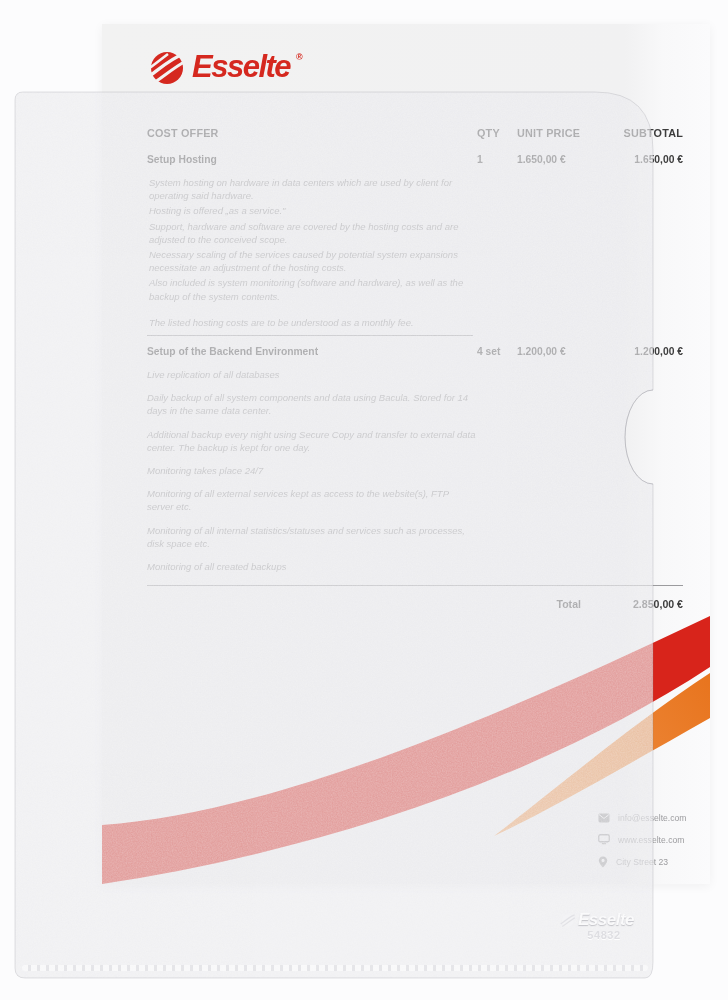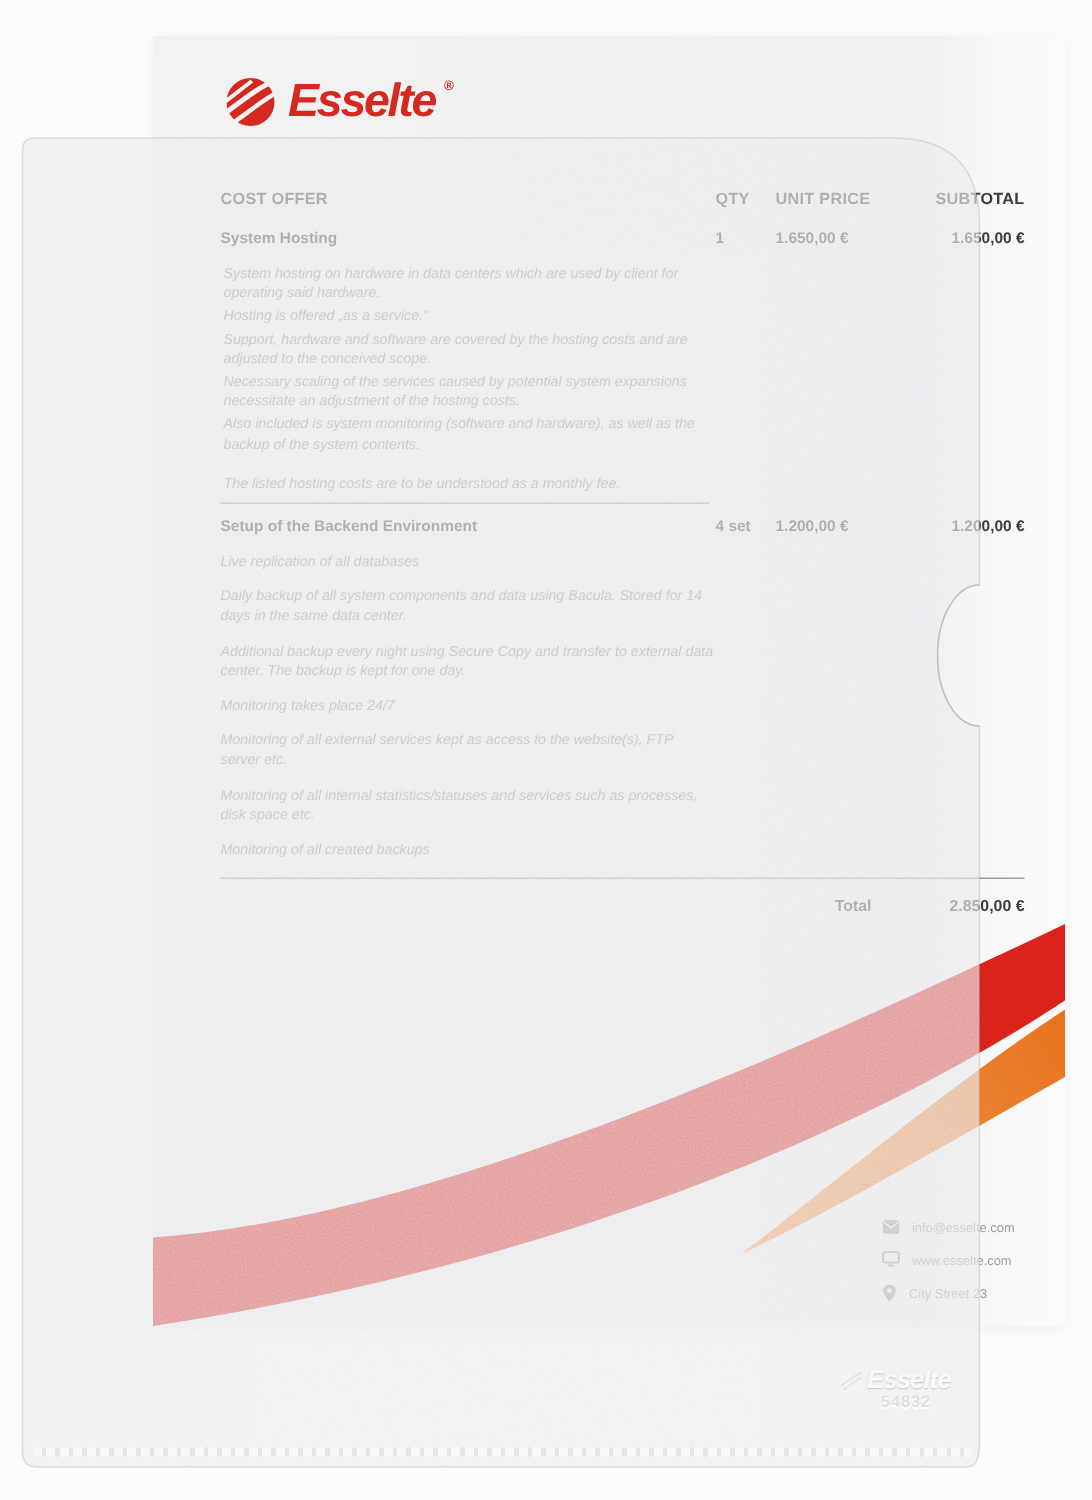--- a/index.html
+++ b/index.html
@@ -35,21 +35,21 @@
   .rule{border:none;border-top:1px solid #9b9b9e;height:0;margin:6px 0 10px 0}
   .rule.short{width:326px;margin-right:auto}
   .rule.full{width:536px;margin-top:12px;margin-bottom:12px}
   .row.total-row{font-size:10.6px;font-weight:bold}
   .total-label{grid-column:3;text-align:right;padding-right:32px}
 
   
   .swoosh-svg{position:absolute;left:0;top:0;z-index:1}
 
   
-  .contact{position:absolute;left:486px;top:787px;z-index:2;font-size:8.6px;color:#9c9c9f}
+  .contact{position:absolute;left:496px;top:787px;z-index:2;font-size:8.6px;color:#9c9c9f}
   .contact-row{display:flex;align-items:center;gap:8px;height:13px;margin-bottom:9px;white-space:nowrap}
   .ct-icon{flex:0 0 auto;display:flex;align-items:center}
 
   
   .folder-svg{position:absolute;left:0;top:0;z-index:5;pointer-events:none}
   .weld{
     position:absolute;left:22px;top:965px;width:626px;height:6px;z-index:6;border-radius:3px;
     background:repeating-linear-gradient(90deg,
       rgba(255,255,255,.95) 0px, rgba(255,255,255,.95) 6px,
       rgba(202,202,208,.55) 6px, rgba(202,202,208,.55) 9px);
@@ -86,21 +86,21 @@
     <div class="table-area">
 
       <div class="row hdr">
         <span>COST OFFER</span>
         <span>QTY</span>
         <span>UNIT PRICE</span>
         <span class="cell-sub">SUBTOTAL</span>
       </div>
 
       <div class="row item-title">
-        <span>System Hosting</span>
+        <span>Setup Hosting</span>
         <span>1</span>
         <span>1.650,00 €</span>
         <span class="cell-sub">1.650,00 €</span>
       </div>
       <div class="desc">
         <p>System hosting on hardware in data centers which are used by client for operating said hardware.</p>
         <p>Hosting is offered „as a service."</p>
         <p>Support, hardware and software are covered by the hosting costs and are adjusted to the conceived scope.</p>
         <p>Necessary scaling of the services caused by potential system expansions necessitate an adjustment of the hosting costs.</p>
         <p>Also included is system monitoring (software and hardware), as well as the backup of the system contents.</p>

